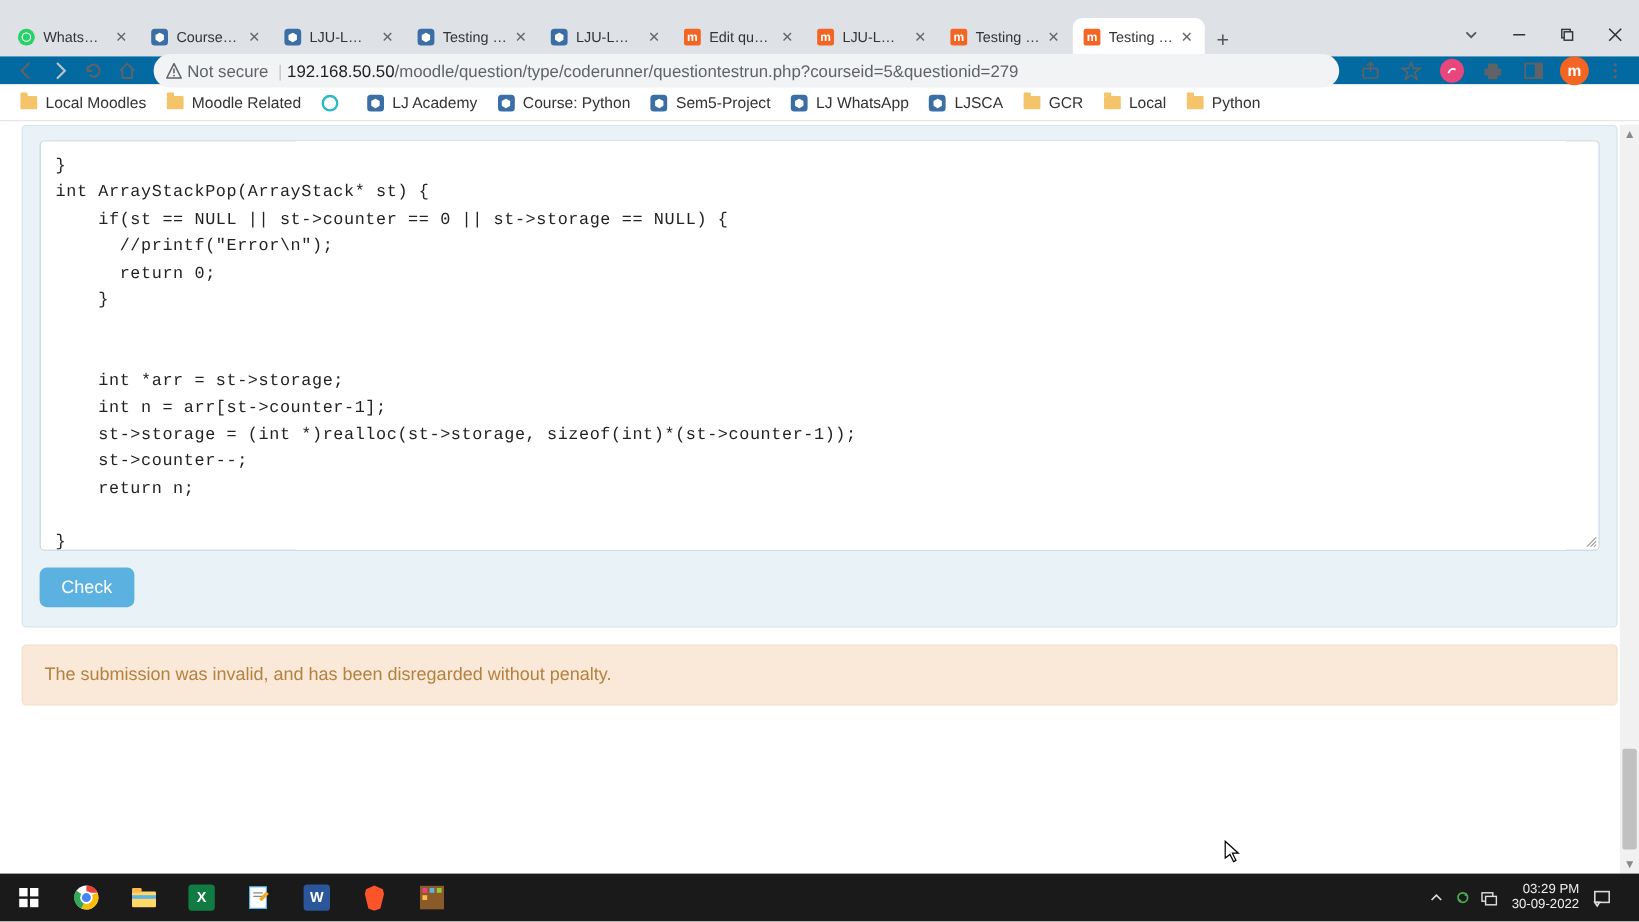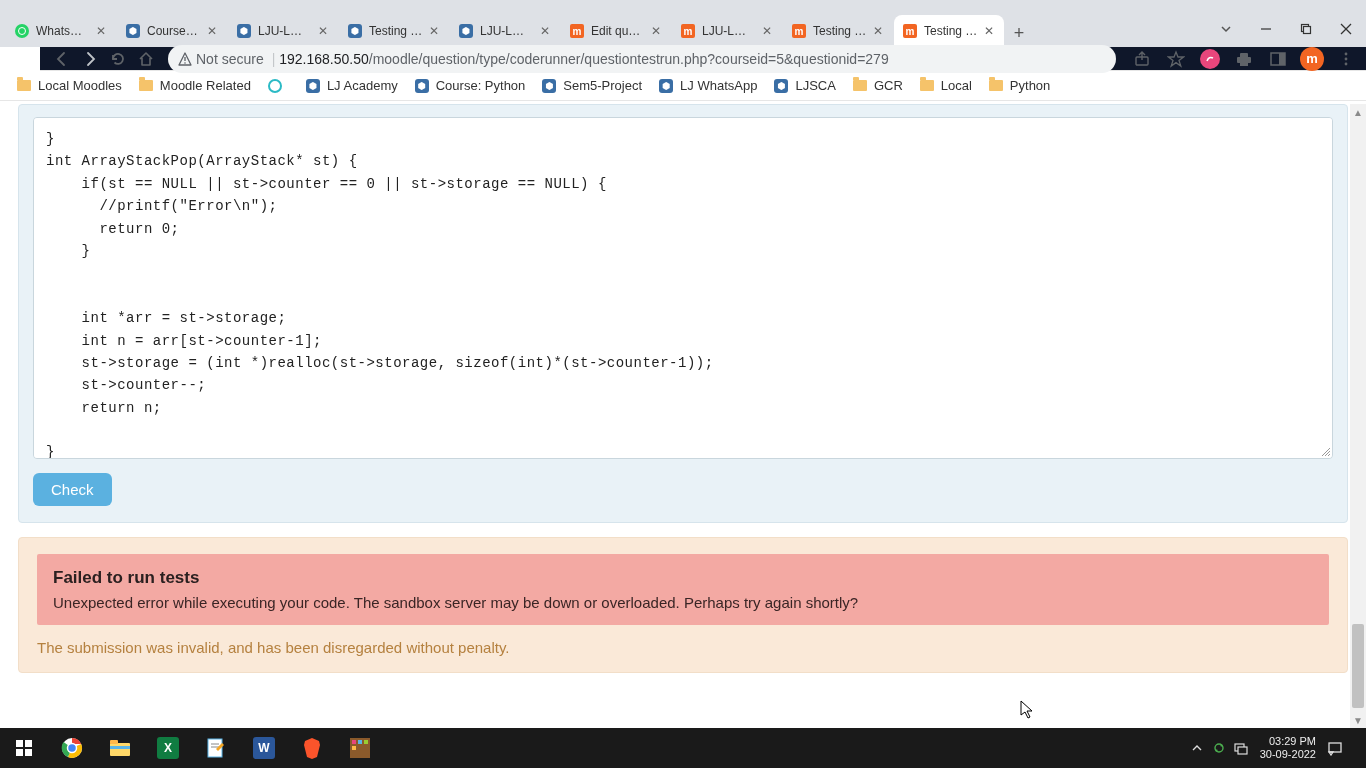--- a/index.html
+++ b/index.html
@@ -10,21 +10,21 @@
   .tab { height: 32px; display: flex; align-items: center; padding: 0 8px; font-size: 12px; color: #333; border-radius: 8px 8px 0 0; margin-right: 1px; flex: 0 0 auto; width: 110px; overflow: hidden; white-space: nowrap; cursor: pointer; }
   .tab.active { background: #fff; }
   .tab .tab-icon { width: 16px; height: 16px; flex-shrink: 0; margin-right: 6px; display: inline-flex; align-items: center; justify-content: center; }
   .tab .tab-title { flex: 1; overflow: hidden; text-overflow: ellipsis; }
   .tab .tab-close { width: 14px; height: 14px; margin-left: 4px; color: #666; font-size: 12px; text-align: center; line-height: 14px; }
   .new-tab-btn { width: 28px; height: 28px; display: flex; align-items: center; justify-content: center; color: #555; font-size: 18px; cursor: pointer; }
   .win-ctrl { margin-left: auto; display: flex; align-items: center; height: 36px; }
   .win-btn { width: 40px; height: 32px; display: flex; align-items: center; justify-content: center; color: #333; cursor: pointer; }
 
   
-  .addr-row { height: 24px; background: #0f172a; display: flex; align-items: center; padding: 0 8px; border-bottom: 1px solid #e6e6e6; margin-left: 40px; }
+  .addr-row { height: 24px; background: #0369a1; display: flex; align-items: center; padding: 0 8px; border-bottom: 1px solid #e6e6e6; }
   .nav-btn { width: 28px; height: 28px; display: flex; align-items: center; justify-content: center; color: #5f6368; cursor: pointer; font-size: 16px; }
   .nav-btn.disabled { color: #bfc3c7; }
   .omnibox { flex: 1; height: 28px; background: #f1f3f4; border-radius: 14px; display: flex; align-items: center; padding: 0 10px; margin: 0 8px; font-size: 14px; color: #5f6368; }
   .omnibox .secure { display: flex; align-items: center; margin-right: 8px; }
   .omnibox .secure svg { margin-right: 4px; }
   .omnibox .url { color: #202124; flex: 1; white-space: nowrap; overflow: hidden; }
   .omnibox .url .gray { color: #5f6368; }
   .addr-icons { display: flex; align-items: center; gap: 10px; margin-left: 6px; }
   .addr-ic { width: 24px; height: 24px; display: flex; align-items: center; justify-content: center; cursor: pointer; }
   .avatar { width: 24px; height: 24px; border-radius: 50%; background: #f26522; color: #fff; font-size: 13px; font-weight: bold; display: flex; align-items: center; justify-content: center; }
@@ -333,24 +333,20 @@
 
 }</span><svg class="resize-handle" width="10" height="10" viewBox="0 0 10 10">
           <line x1="2" y1="10" x2="10" y2="2" stroke="#999" stroke-width="1"></line>
           <line x1="5" y1="10" x2="10" y2="5" stroke="#999" stroke-width="1"></line>
           <line x1="8" y1="10" x2="10" y2="8" stroke="#999" stroke-width="1"></line>
         </svg></div>
     <button class="check-btn">Check</button>
   </div>
 
   <div class="fail-box">
-    <div class="fail-inner">
-      <div class="ft">Failed to run tests</div>
-      <div class="fm">Unexpected error while executing your code. The sandbox server may be down or overloaded. Perhaps try again shortly?</div>
-    </div>
     <div class="disregard">The submission was invalid, and has been disregarded without penalty.</div>
   </div>
 </div>
 
 <div class="scrollbar">
   <div class="sb-up">▲</div>
   <div class="sb-thumb" style="top:520px;height:84px;"></div>
   <div class="sb-down" style="position:absolute;bottom:0;width:100%;">▼</div>
 </div>
 

